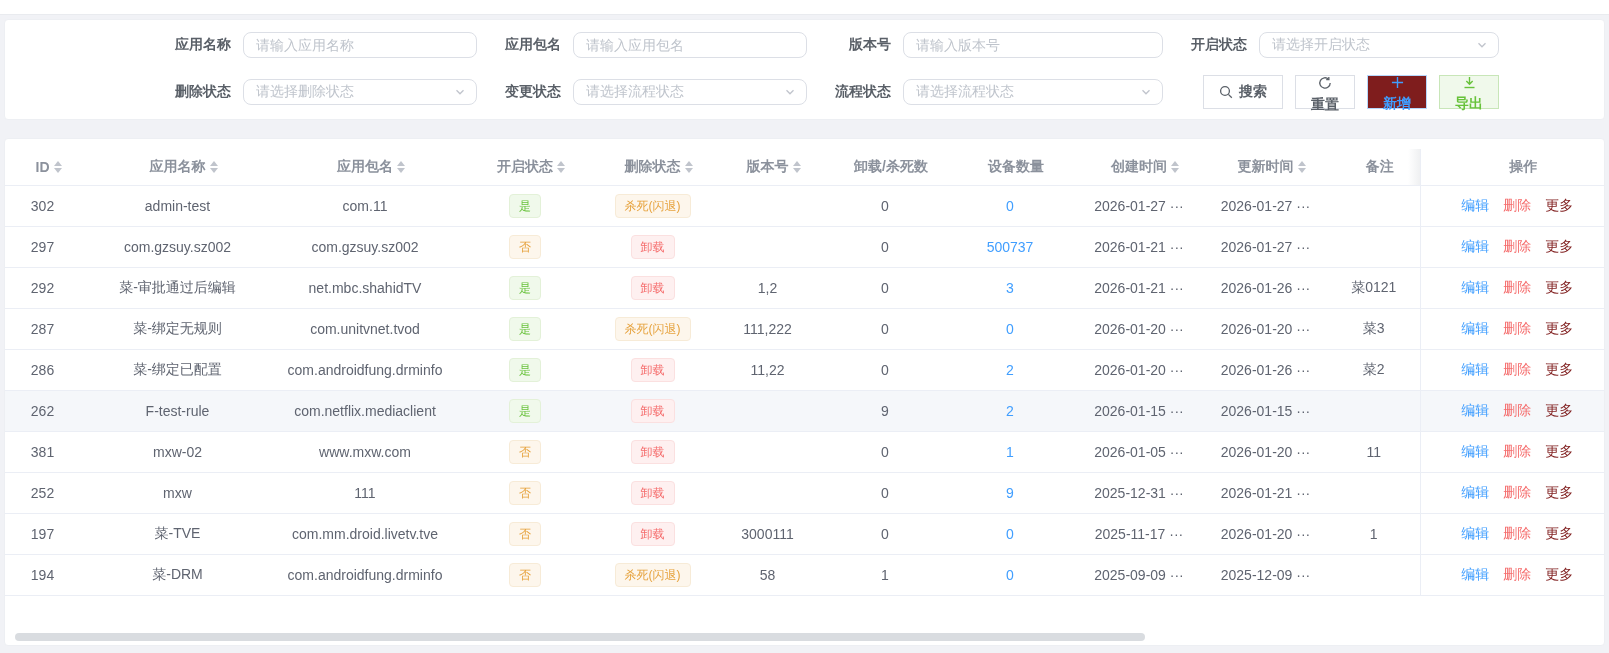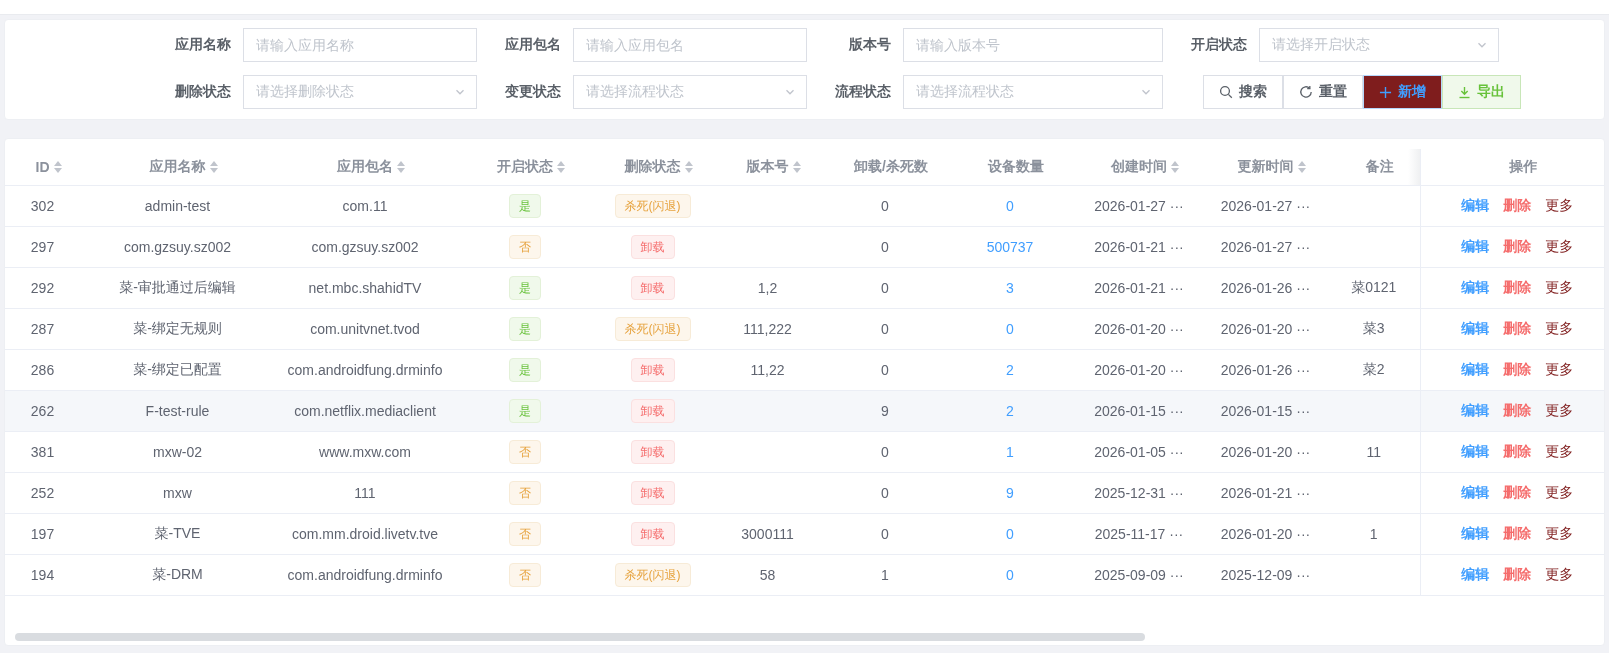--- a/index.html
+++ b/index.html
@@ -9,51 +9,51 @@
     font-family:"Liberation Sans","DejaVu Sans",sans-serif;
     font-size:14px;color:#5f6470;
   }
   .topbar{height:14px;background:#fff;border-bottom:1px solid #e9ebef;}
   .card{background:#fff;border:1px solid #edeff3;border-radius:4px;box-sizing:border-box;}
   .filter-card{margin:4px 4px 0;padding:8px 0 10px;}
   .form-row{display:flex;align-items:center;height:34px;}
   .form-row + .form-row{margin-top:13px;}
   .form-item{display:flex;align-items:center;height:34px;}
   .form-label{box-sizing:border-box;text-align:right;padding-right:12px;color:#5a6068;font-weight:600;white-space:nowrap;}
-  .ctrl{box-sizing:border-box;height:34px;border:1px solid #dcdfe6;border-radius:0;background:#fff;}
+  .ctrl{box-sizing:border-box;height:26px;border:1px solid #dcdfe6;border-radius:8px;background:#fff;}
   input.ctrl{padding:0 12px;font-size:14px;color:#5f6470;outline:none;font-family:inherit;}
   input.ctrl::placeholder{color:#bfc4cc;}
   .select{display:flex;align-items:center;justify-content:space-between;padding:0 10px 0 12px;cursor:pointer;gap:6px;}
   .select .ph{color:#bfc4cc;white-space:nowrap;overflow:hidden;}
   .btns{display:flex;align-items:center;padding-left:40px;}
   .btn{height:34px;box-sizing:border-box;padding:0 15px;border-radius:0;border:1px solid #dcdfe6;
        background:#fff;color:#5a6068;display:inline-flex;align-items:center;gap:6px;font-size:14px;
        cursor:pointer;white-space:nowrap;font-family:inherit;font-weight:600;}
-  .btn + .btn{}
+  .btn + .btn{margin-left:12px;flex-direction:column;}
   .btn.primary{background:#7f1d1d;border-color:#b6d7fb;color:#409eff;}
   .btn.success{background:#f0f9eb;border-color:#c8e6b8;color:#67c23a;}
   .table-card{margin:18px 4px 0;height:508px;padding-top:10px;position:relative;overflow:hidden;}
   table{width:100%;border-collapse:collapse;table-layout:fixed;}
   th{height:36px;font-weight:600;color:#8b919c;border-bottom:1px solid #ebeef5;text-align:center;font-size:14px;padding:0 4px;white-space:nowrap;}
   td{height:40px;border-bottom:1px solid #ebeef5;text-align:center;color:#5f6470;padding:0 4px;white-space:nowrap;overflow:hidden;}
   tr.highlight td{background:#f5f7fa;}
   th.fixed, td.fixed{border-left:1px solid #ebeef5;position:relative;background:#fff;}
   th.fixed::before, td.fixed::before{content:"";position:absolute;left:-13px;top:0;bottom:0;width:12px;
       background:linear-gradient(to left, rgba(100,110,125,0.10), rgba(100,110,125,0));pointer-events:none;}
   .th-cell{display:inline-flex;align-items:center;gap:4px;margin-left:12px;}
   .carets{display:inline-flex;flex-direction:column;gap:2px;}
   .caret{width:0;height:0;border-left:4px solid transparent;border-right:4px solid transparent;}
   .caret.up{border-bottom:5px solid #c0c4cc;}
   .caret.down{border-top:5px solid #c0c4cc;}
   .tag{display:inline-block;box-sizing:border-box;padding:0 9px;height:24px;line-height:22px;border-radius:4px;font-size:12px;border:1px solid transparent;}
   .tag.success{background:#f0f9eb;border-color:#e3f1d8;color:#67c23a;}
   .tag.warning{background:#fdf6ec;border-color:#f7ebd7;color:#e6a23c;}
   .tag.danger{background:#fef0f0;border-color:#fbe0e0;color:#f56c6c;}
   .link{color:#409eff;cursor:pointer;}
-  .act{margin:0 7px;cursor:pointer;font-weight:700;}
+  .act{margin:0 7px;cursor:pointer;font-weight:400;}
   .act.edit{color:#409eff;}
   .act.delete{color:#f56c6c;}
   .act.more{color:#7f1d1d;font-weight:400;}
   .hscroll{position:absolute;left:10px;bottom:4px;height:8px;width:1130px;border-radius:4px;background:#d9dce0;cursor:pointer;}
   svg{display:block;}
 </style>
 </head>
 <body>
 
 <div class="topbar"></div>

